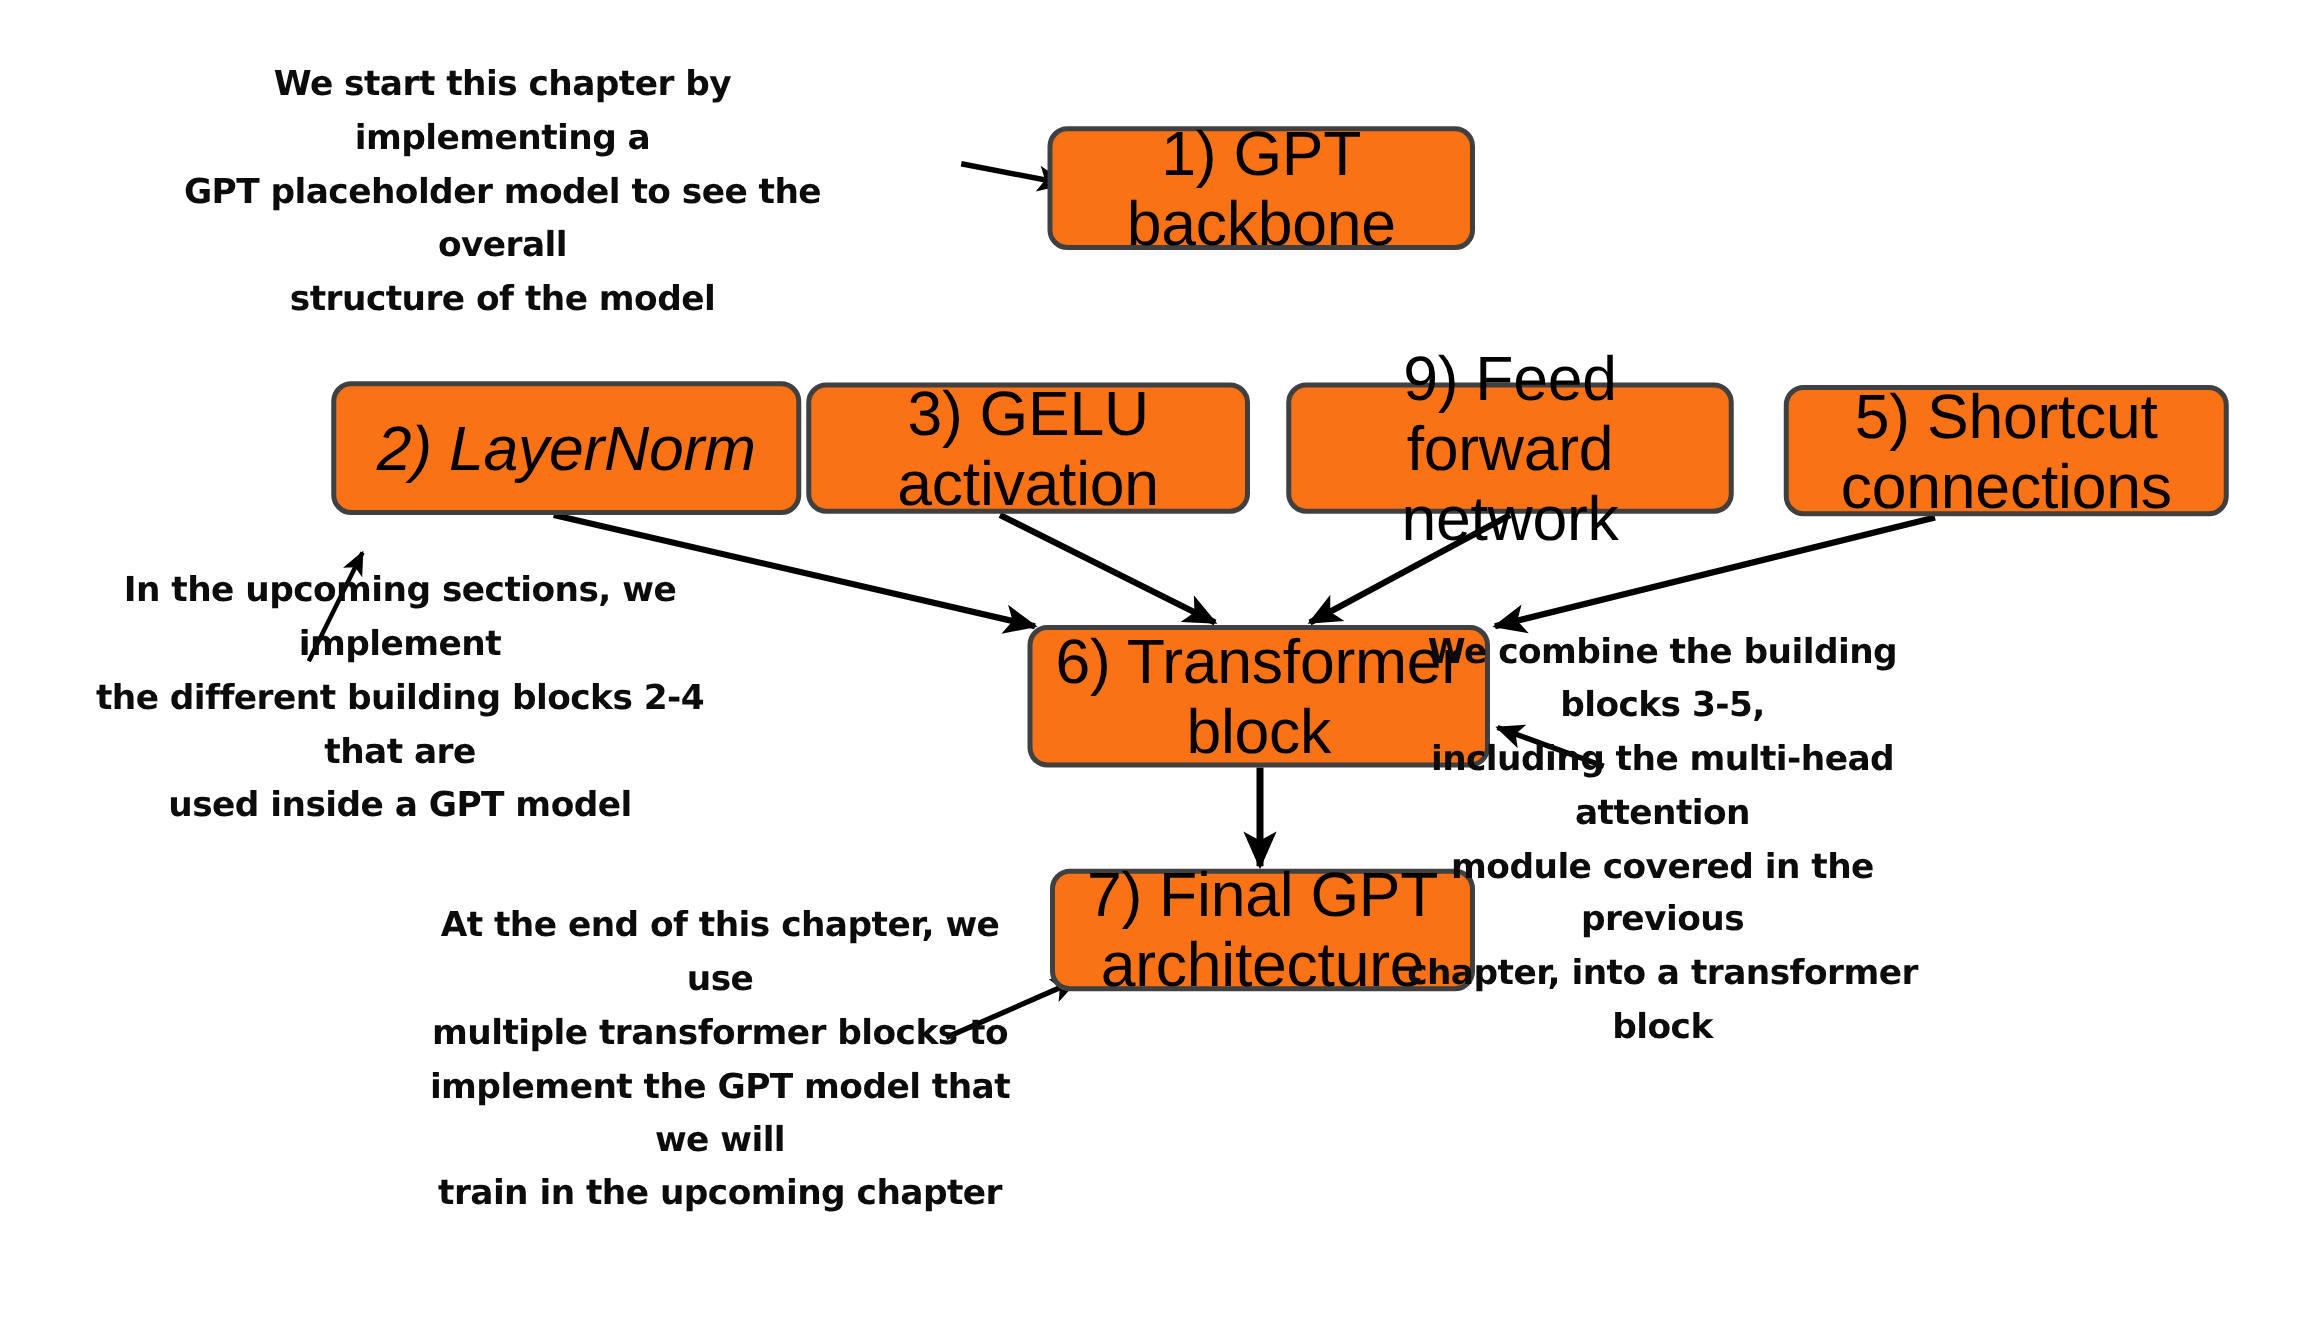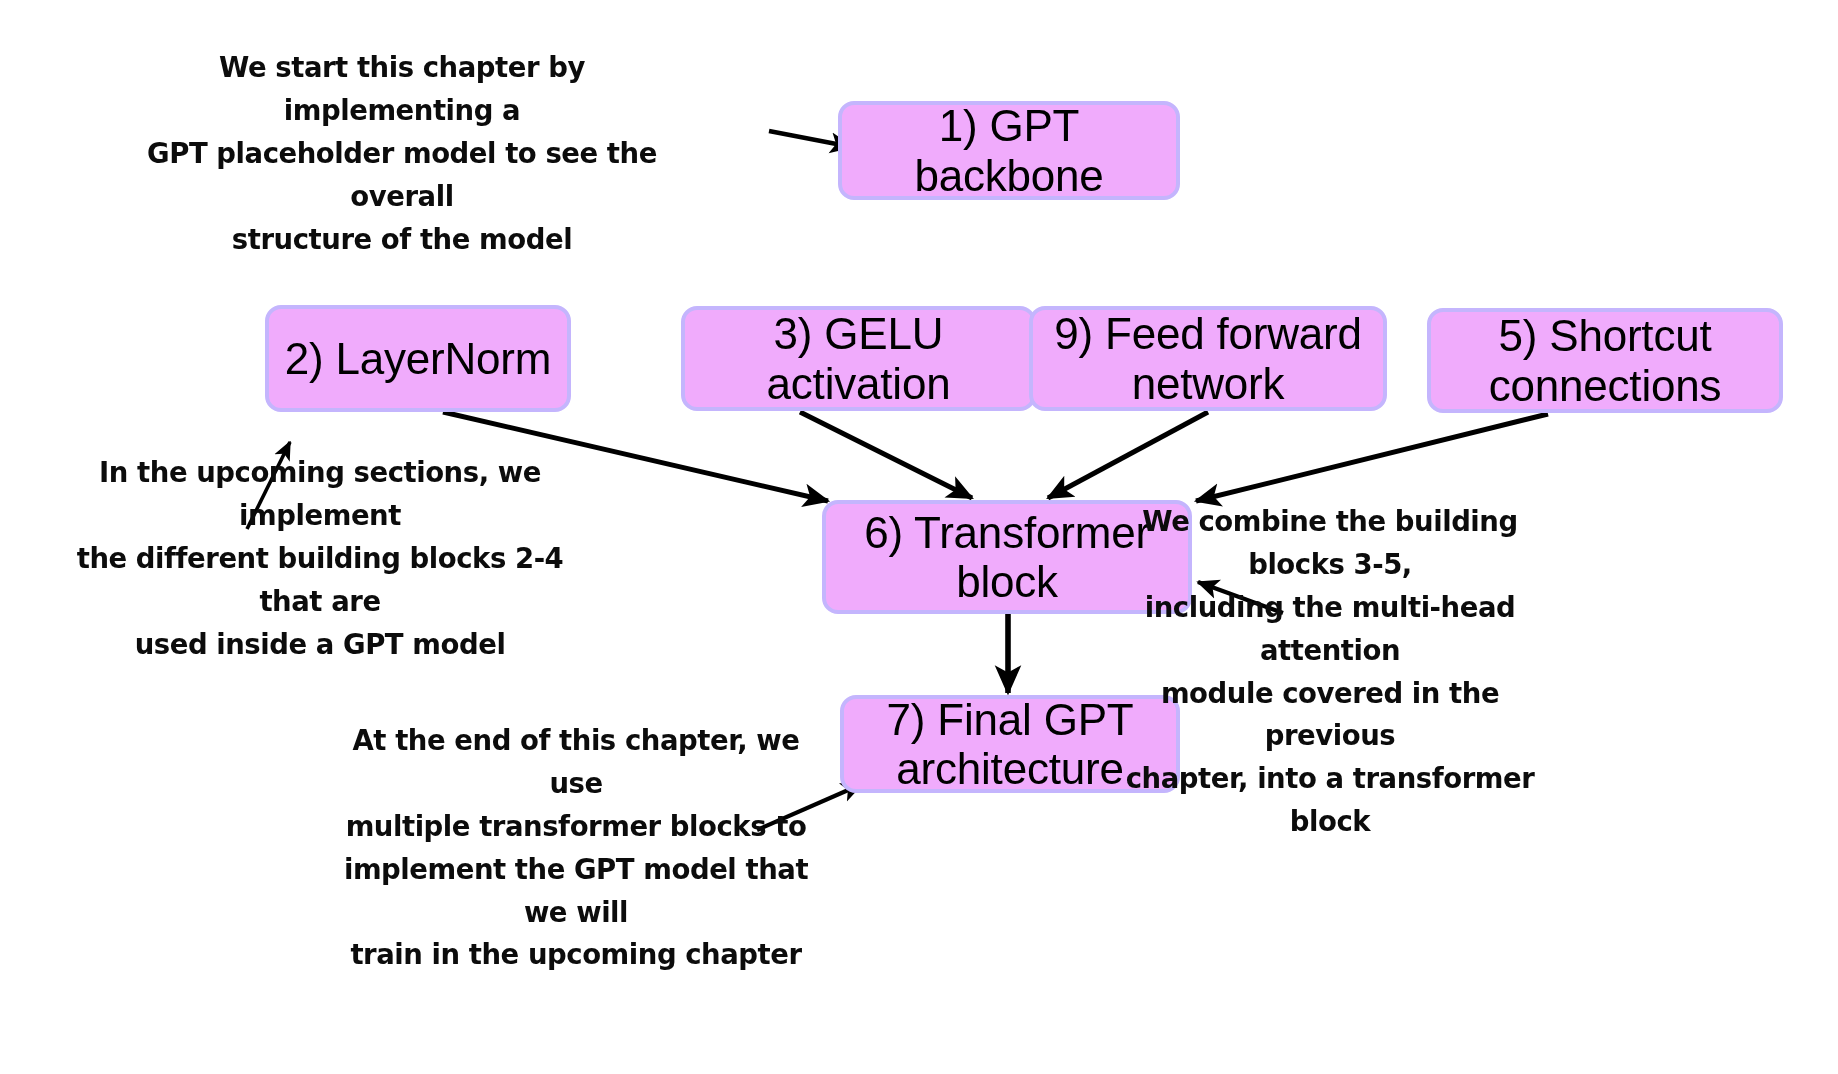--- a/index.html
+++ b/index.html
@@ -19,30 +19,30 @@
     position: absolute;
     left: 0;
     top: 0;
     width: 1838px;
     height: 1074px;
     pointer-events: none;
   }
   .node {
     position: absolute;
     box-sizing: border-box;
-    border: 4px solid #c4b5fd;
+    border: 4px solid #404040;
     border-radius: 16px;
-    background: #f0abfc;
+    background: #f97316;
     display: flex;
     align-items: center;
     justify-content: center;
     text-align: center;
     font-family: "Liberation Sans", sans-serif;
     font-weight: 400;
-    font-size: 44px;
+    font-size: 50px;
     line-height: 1.12;
     color: #000000;
     letter-spacing: -0.2px;
     z-index: 2;
   }
   .node-label {
     display: block;
     white-space: pre-line;
     padding: 0 8px;
   }
@@ -106,25 +106,25 @@
     <g>
       <path d="M 757 830 L 862 784" stroke="#000000" stroke-width="4.2" fill="none" marker-end="url(#arrowhead)"></path>
     </g>
   </svg>
 
   <div class="node" style="left:838px; top:101px; width:342px; height:99px;">
     <span class="node-label">1) GPT
 backbone</span>
   </div>
 
-  <div class="node" style="left:265px; top:305px; width:306px; height:107px;">
+  <div class="node" style="left:265px; top:305px; width:376px; height:107px;font-style:italic;">
     <span class="node-label">2) LayerNorm</span>
   </div>
 
-  <div class="node" style="left:645px; top:306px; width:355px; height:105px;margin-left:36px;">
+  <div class="node" style="left:645px; top:306px; width:355px; height:105px;">
     <span class="node-label">3) GELU
 activation</span>
   </div>
 
   <div class="node" style="left:1029px; top:306px; width:358px; height:105px;">
     <span class="node-label">9) Feed forward
 network</span>
   </div>
 
   <div class="node" style="left:1427px; top:308px; width:356px; height:105px;text-align:center;">

